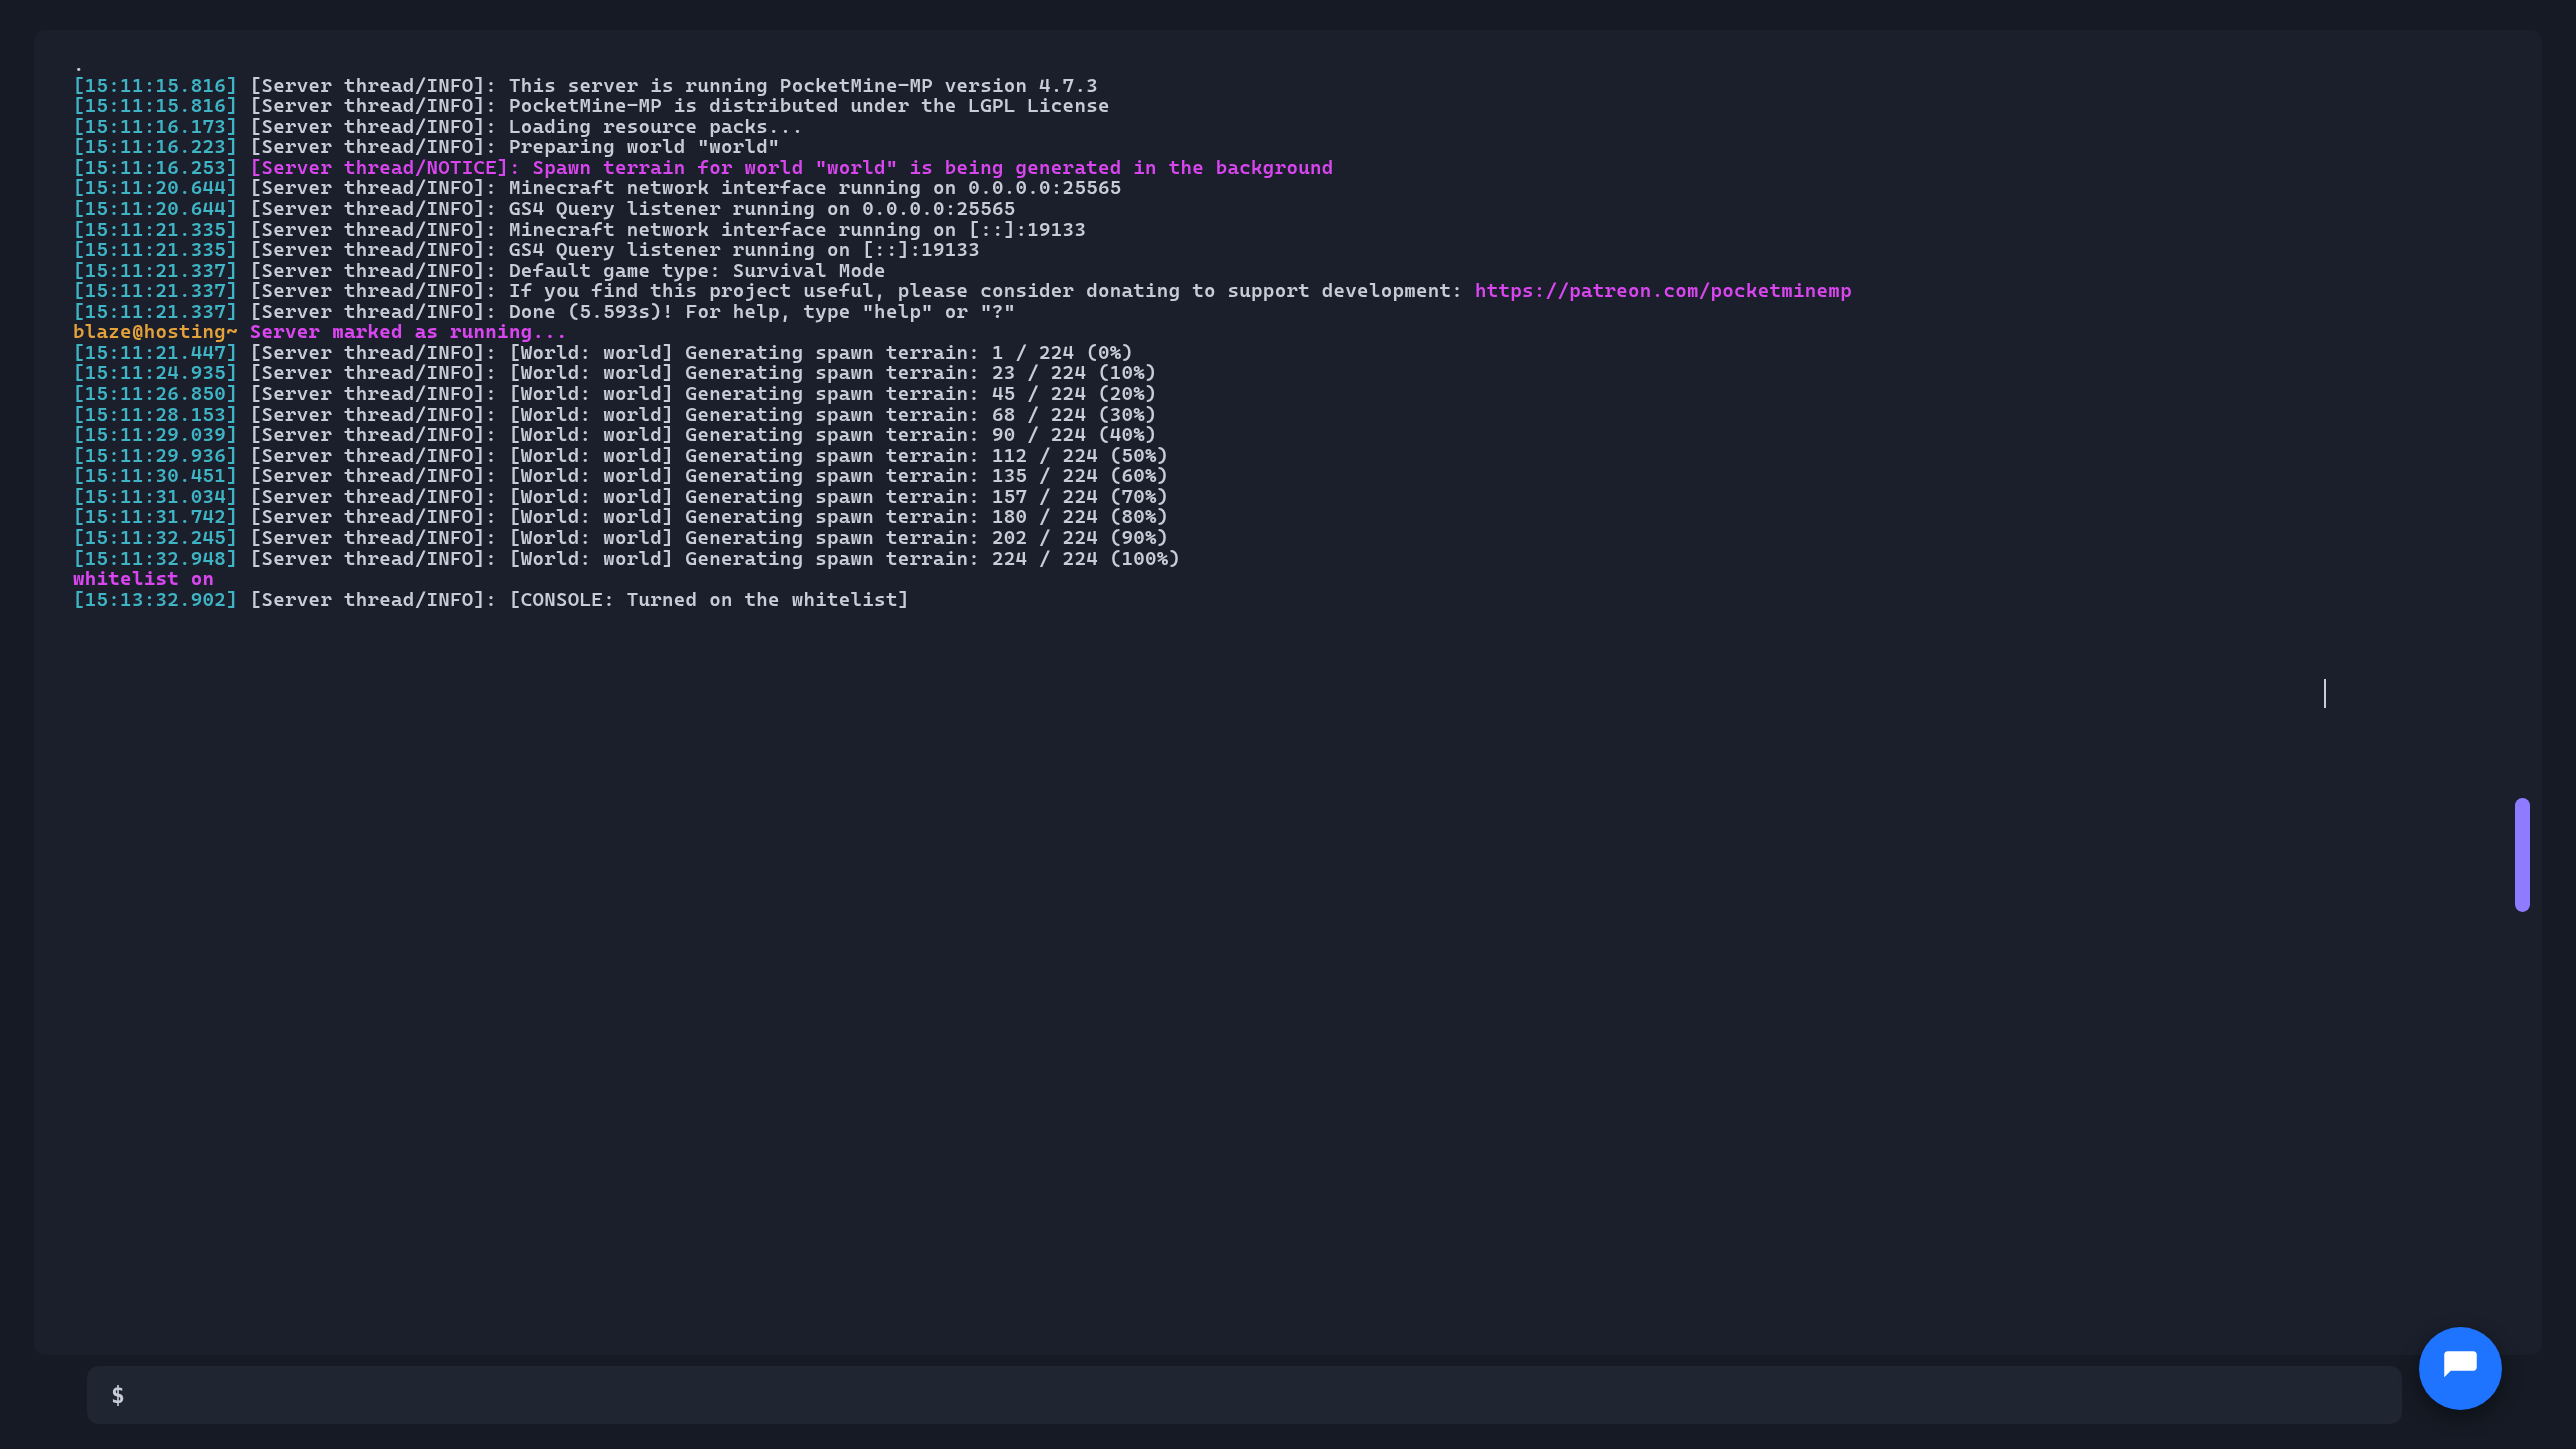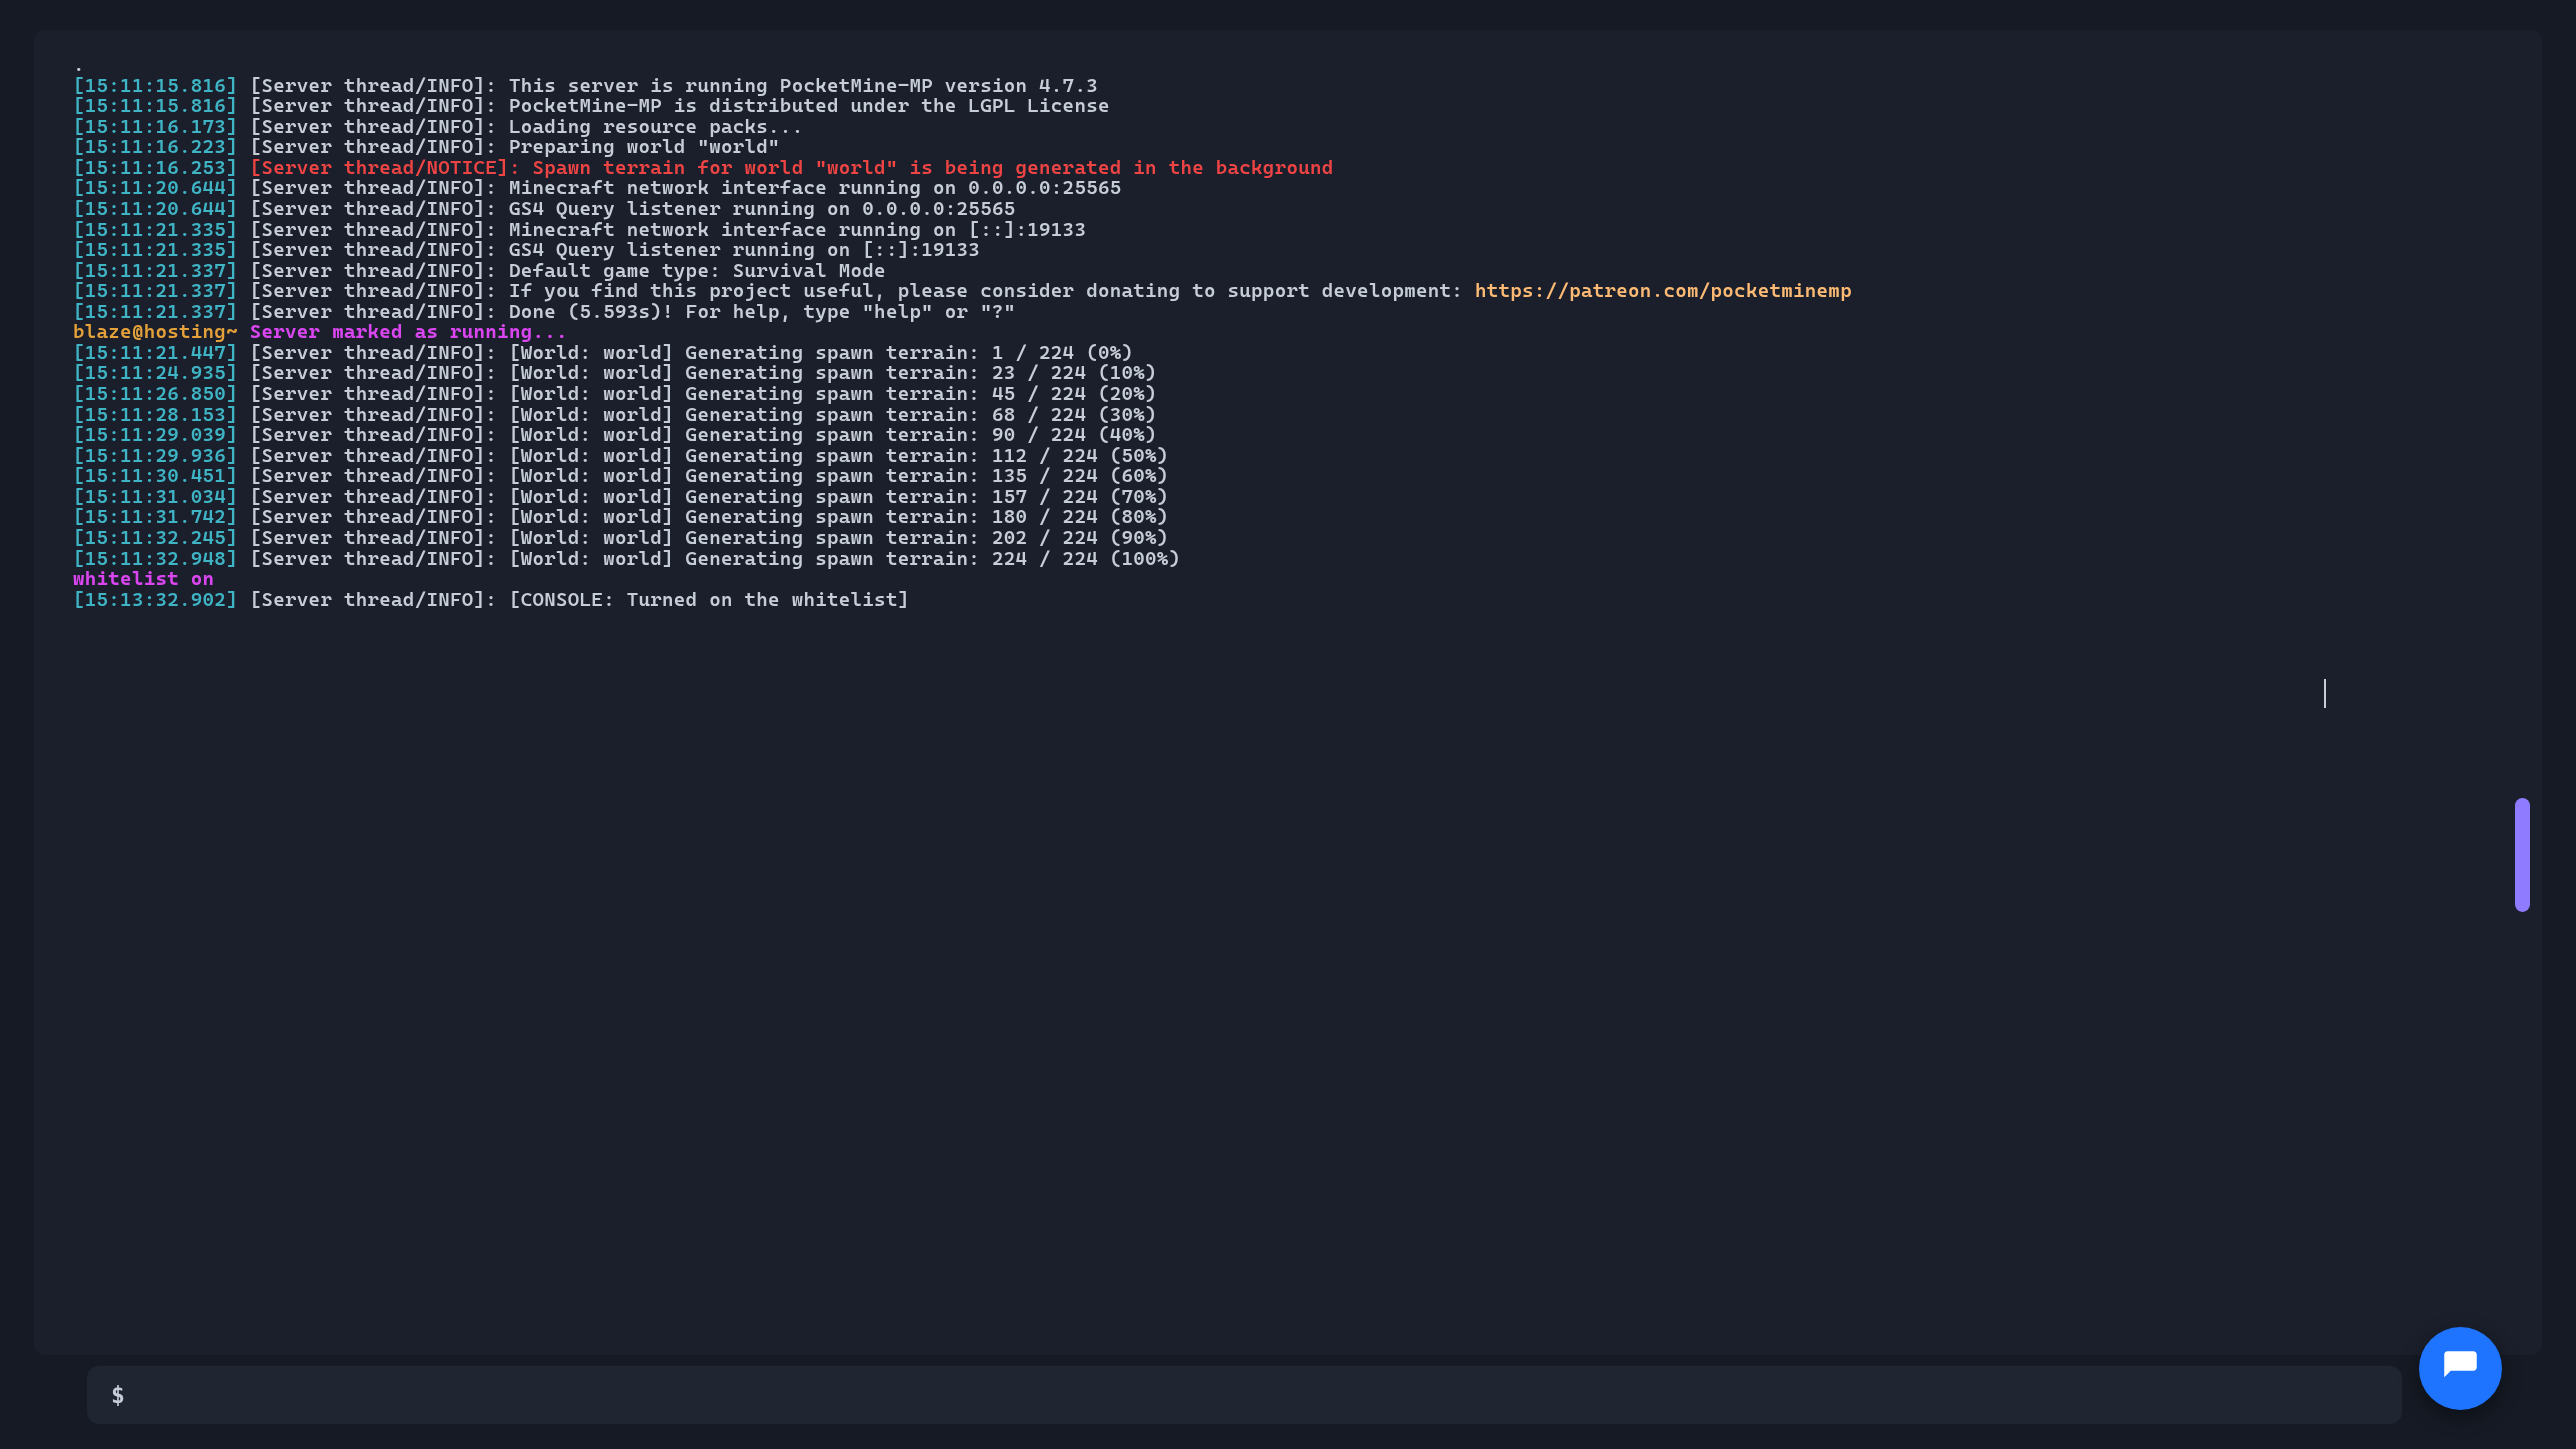--- a/index.html
+++ b/index.html
@@ -32,24 +32,24 @@
     line-height: 1.05;
     letter-spacing: 0.3px;
     white-space: pre-wrap;
     color: #c7cdd6;
     font-weight: 600;
   }
   .line { display: block; }
   .ts     { color: #3fb4c5; }
   .tag    { color: #c7cdd6; }
   .msg    { color: #c7cdd6; }
-  .cyan   { color: #ef4444; }
+  .cyan   { color: #d946ef; }
   .orange { color: #e5a23a; text-align: right; }
   .bold   { font-weight: 700; color: #d946ef; }
-  .url    { color: #fdba74; }
+  .url    { color: #d946ef; }
   .dot    { color: #c7cdd6; }
 
   .scrollbar {
     position: absolute;
     right: 12px;
     top: 58%;
     width: 14.8px;
     height: 114px;
     background: #8f7bff;
     border-radius: 7.4px;

